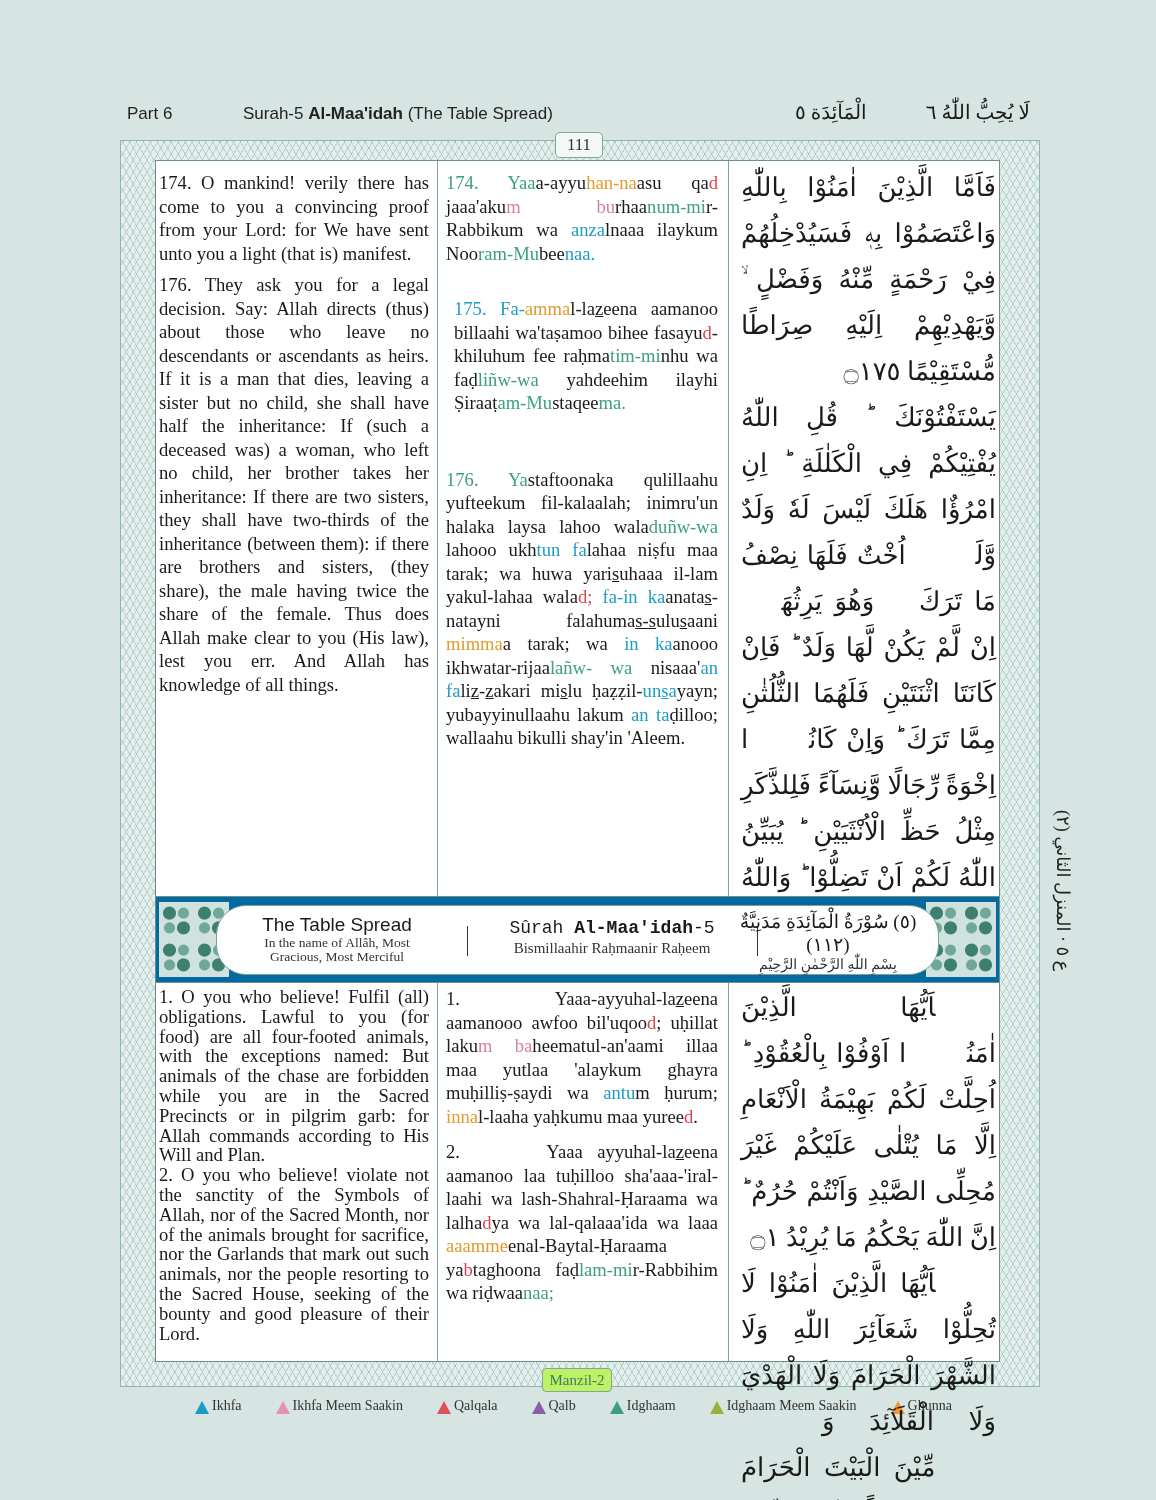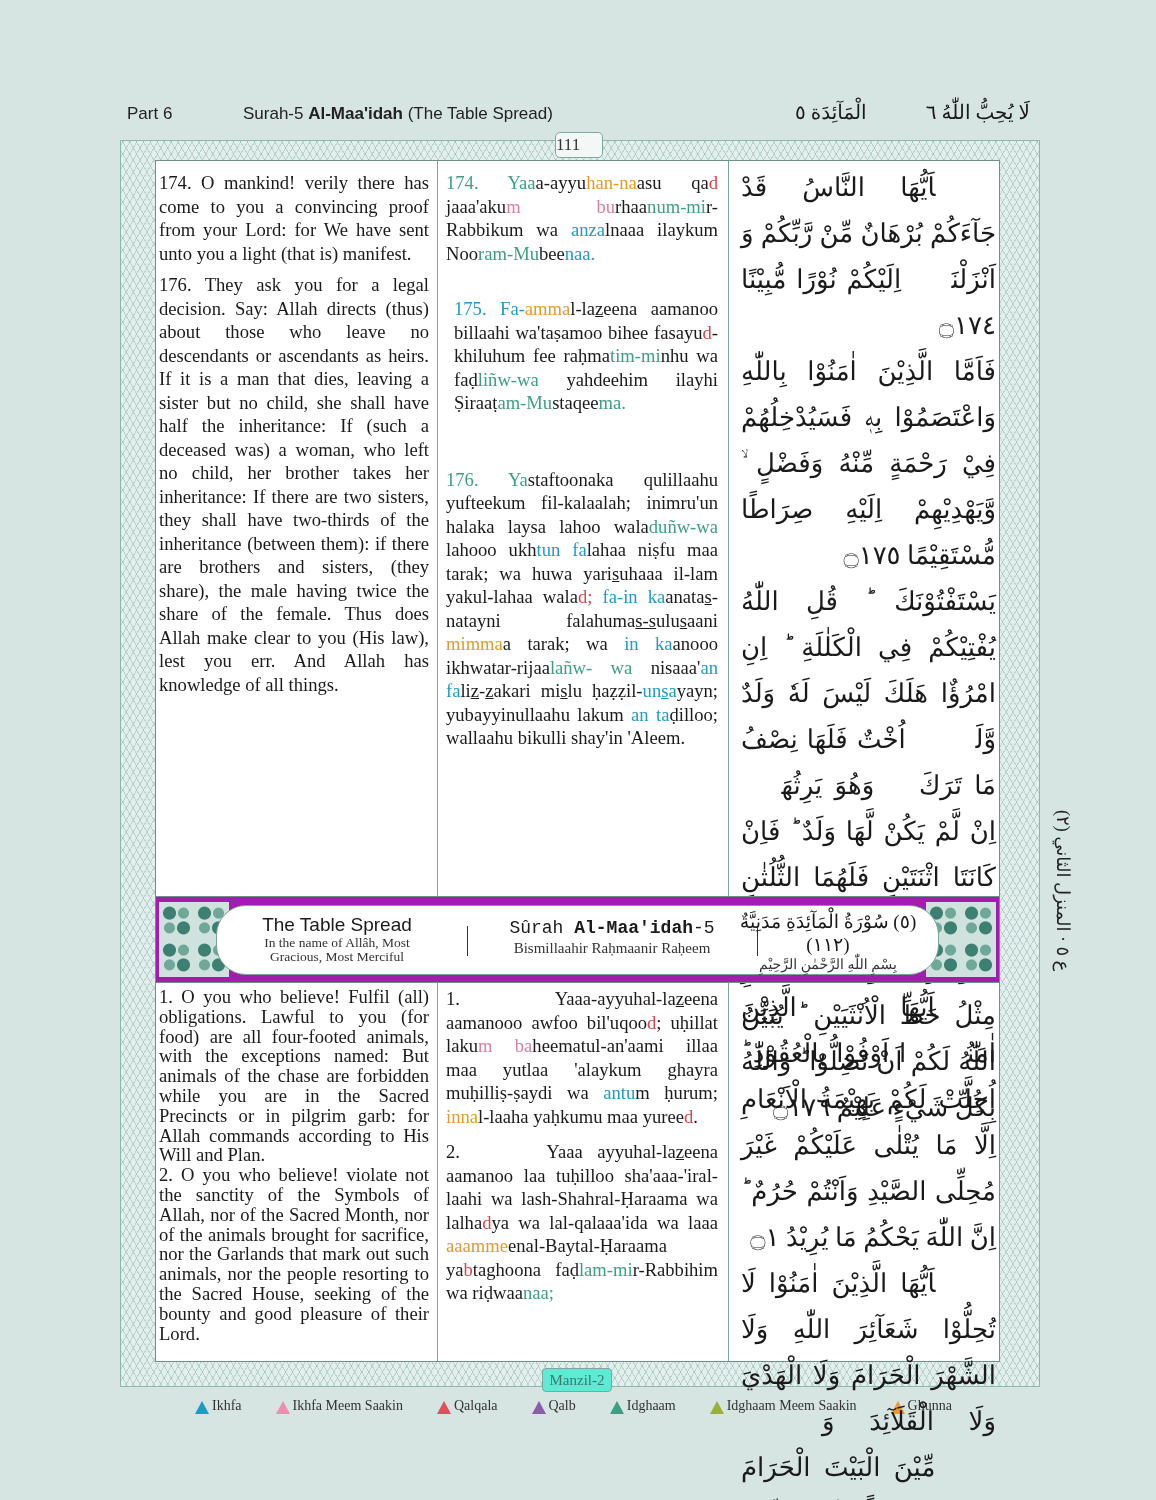--- a/index.html
+++ b/index.html
@@ -24,25 +24,25 @@
     position: absolute; left: 120px; top: 140px; width: 918px; height: 1245px;
     background:
       repeating-linear-gradient(60deg, transparent 0 5px, rgba(60,140,120,.25) 5px 6px),
       repeating-linear-gradient(-60deg, transparent 0 5px, rgba(60,140,120,.25) 5px 6px),
       #e4eeec;
     border: 1px solid #8fb8ad;
   }
   .page-num {
     position: absolute; left: 555px; top: 132px; width: 46px; height: 24px;
     background: #f3f8f6; border: 1px solid #7da89c; border-radius: 5px;
-    font-size: 17px; line-height: 24px; color: #333; z-index: 3;
+    text-align: center; font-size: 17px; line-height: 24px; color: #333; z-index: 3;
   }
   .manzil {
     position: absolute; left: 542px; top: 1368px; width: 68px; height: 22px;
-    background: #5eead4; border: 1px solid #7da89c; border-radius: 4px;
+    background: #bef264; border: 1px solid #7da89c; border-radius: 4px;
     text-align: center; font-size: 15px; line-height: 22px; color: #3a7a6a; z-index: 3;
   }
   .panel {
     position: absolute; left: 155px; top: 160px; width: 843px; height: 1200px;
     background: #ffffff; border: 1px solid #6f8f88; z-index: 2;
   }
   .col { position: absolute; font-size: 18.6px; line-height: 23.5px; text-align: justify; }
   .en { left: 3px; width: 270px; }
   .tr { left: 290px; width: 272px; }
   .ar { left: 585px; width: 255px; direction: rtl; text-align: justify; font-size: 26px; line-height: 46px; }
@@ -55,21 +55,21 @@
   .c-ikhfa { color: #1e9bc4; }
   .c-ikhfam { color: #d9809f; }
   .c-qal { color: #d6444e; }
   .c-idg { color: #3d9e82; }
   .c-gh { color: #e39a2c; }
   .ul { text-decoration: underline; }
 
   .banner {
     position: absolute; left: 0; top: 735px; width: 843px; height: 85px;
     border-top: 1px solid #6f8f88; border-bottom: 1px solid #6f8f88;
-    background: #a21caf;
+    background: #0369a1;
   }
   .banner-orn { position: absolute; top: 5px; width: 70px; height: 75px;
     background:
       radial-gradient(circle at 30% 30%, #3d7f70 0 6px, transparent 7px),
       radial-gradient(circle at 70% 70%, #3d7f70 0 6px, transparent 7px),
       radial-gradient(circle at 70% 30%, #6fa898 0 5px, transparent 6px),
       radial-gradient(circle at 30% 70%, #6fa898 0 5px, transparent 6px),
       #cfe2dd;
     background-size: 35px 37px;
   }
@@ -116,21 +116,20 @@
   <div class="col en" style="top:10px;">
     <p style="margin:0 0 8px 0;">174.  O mankind! verily there has come to you a convincing proof from your Lord: for We have sent unto you a light (that is) manifest.</p>
     <p style="margin:0;">176.  They ask you for a legal decision. Say: Allah directs (thus) about those who leave no descendants or ascendants as heirs. If it is a man that dies, leaving a sister but no child, she shall have half the inheritance: If (such a deceased was) a woman, who left no child, her brother takes her inheritance: If there are two sisters, they shall have two-thirds of the inheritance (between them): if there are brothers and sisters, (they share), the male having twice the share of the female. Thus does Allah make clear to you (His law), lest you err. And Allah has knowledge of all things.</p>
   </div>
   <div class="col tr" style="top:10px;">
     <p style="margin:0 0 32px 0;"><span class="c-idg">174. Yaa</span>a-ayyu<span class="c-gh">han-na</span>asu qa<span class="c-qal">d</span> jaaa'aku<span class="c-ikhfam">m bu</span>rhaa<span class="c-idg">num-mi</span>r-Rabbikum wa <span class="c-ikhfa">anza</span>lnaaa ilaykum Noo<span class="c-idg">ram-Mu</span>bee<span class="c-ikhfa">naa.</span></p>
     <p style="margin:0 0 53px 8px;"><span class="c-ikhfa">175. Fa-</span><span class="c-gh">amma</span>l-la<span class="ul">z</span>eena aamanoo billaahi wa'taṣamoo bihee fasayu<span class="c-qal">d</span>-khiluhum fee raḥma<span class="c-idg">tim-mi</span>nhu wa faḍ<span class="c-idg">liñw-wa</span> yahdeehim ilayhi Ṣiraaṭ<span class="c-idg">am-Mu</span>staqee<span class="c-idg">ma.</span></p>
     <p style="margin:0;"><span class="c-idg">176. Ya</span>staftoonaka qulillaahu yufteekum fil-kalaalah; inimru'un halaka laysa lahoo wala<span class="c-idg">duñw-wa</span> lahooo ukh<span class="c-ikhfa">tun fa</span>lahaa niṣfu maa tarak; wa huwa yari<span class="ul">s</span>uhaaa il-lam yakul-lahaa wala<span class="c-qal">d;</span> <span class="c-ikhfa">fa-in ka</span>anata<span class="ul">s</span>-natayni falahuma<span class="ul">s-s</span>ulu<span class="ul">s</span>aani <span class="c-gh">mimma</span>a tarak; wa <span class="c-ikhfa">in ka</span>anooo ikhwatar-rijaa<span class="c-idg">lañw- wa</span> nisaaa'<span class="c-ikhfa">an fa</span>li<span class="ul">z</span>-<span class="ul">z</span>akari mi<span class="ul">s</span>lu ḥaẓẓil-<span class="c-ikhfa">un<span class="ul">s</span>a</span>yayn; yubayyinullaahu lakum <span class="c-ikhfa">an ta</span>ḍilloo; wallaahu bikulli shay'in 'Aleem.</p>
   </div>
   <div class="col ar" style="top:4px;">
-    <p style="margin:0;">يٰۤاَيُّهَا النَّاسُ قَدْ جَآءَكُمْ بُرْهَانٌ مِّنْ رَّبِّكُمْ وَ اَنْزَلْنَاۤ اِلَيْكُمْ نُوْرًا مُّبِيْنًا ۝١٧٤</p>
     <p style="margin:0;">فَاَمَّا الَّذِيْنَ اٰمَنُوْا بِاللّٰهِ وَاعْتَصَمُوْا بِهٖ فَسَيُدْخِلُهُمْ فِيْ رَحْمَةٍ مِّنْهُ وَفَضْلٍ ۙ وَّيَهْدِيْهِمْ اِلَيْهِ صِرَاطًا مُّسْتَقِيْمًا ۝١٧٥</p>
     <p style="margin:0;">يَسْتَفْتُوْنَكَ ؕ قُلِ اللّٰهُ يُفْتِيْكُمْ فِي الْكَلٰلَةِ ؕ اِنِ امْرُؤٌا هَلَكَ لَيْسَ لَهٗ وَلَدٌ وَّلَهٗۤ اُخْتٌ فَلَهَا نِصْفُ مَا تَرَكَ ۚ وَهُوَ يَرِثُهَاۤ اِنْ لَّمْ يَكُنْ لَّهَا وَلَدٌ ؕ فَاِنْ كَانَتَا اثْنَتَيْنِ فَلَهُمَا الثُّلُثٰنِ مِمَّا تَرَكَ ؕ وَاِنْ كَانُوْۤا اِخْوَةً رِّجَالًا وَّنِسَآءً فَلِلذَّكَرِ مِثْلُ حَظِّ الْاُنْثَيَيْنِ ؕ يُبَيِّنُ اللّٰهُ لَكُمْ اَنْ تَضِلُّوْا ؕ وَاللّٰهُ بِكُلِّ شَيْءٍ عَلِيْمٌ ۝١٧٦</p>
   </div>
   <div class="vline v1"></div>
   <div class="vline v2"></div>
 
   <div class="banner">
     <div class="banner-orn orn-l"></div>
     <div class="banner-orn orn-r"></div>
     <div class="banner-inner">

